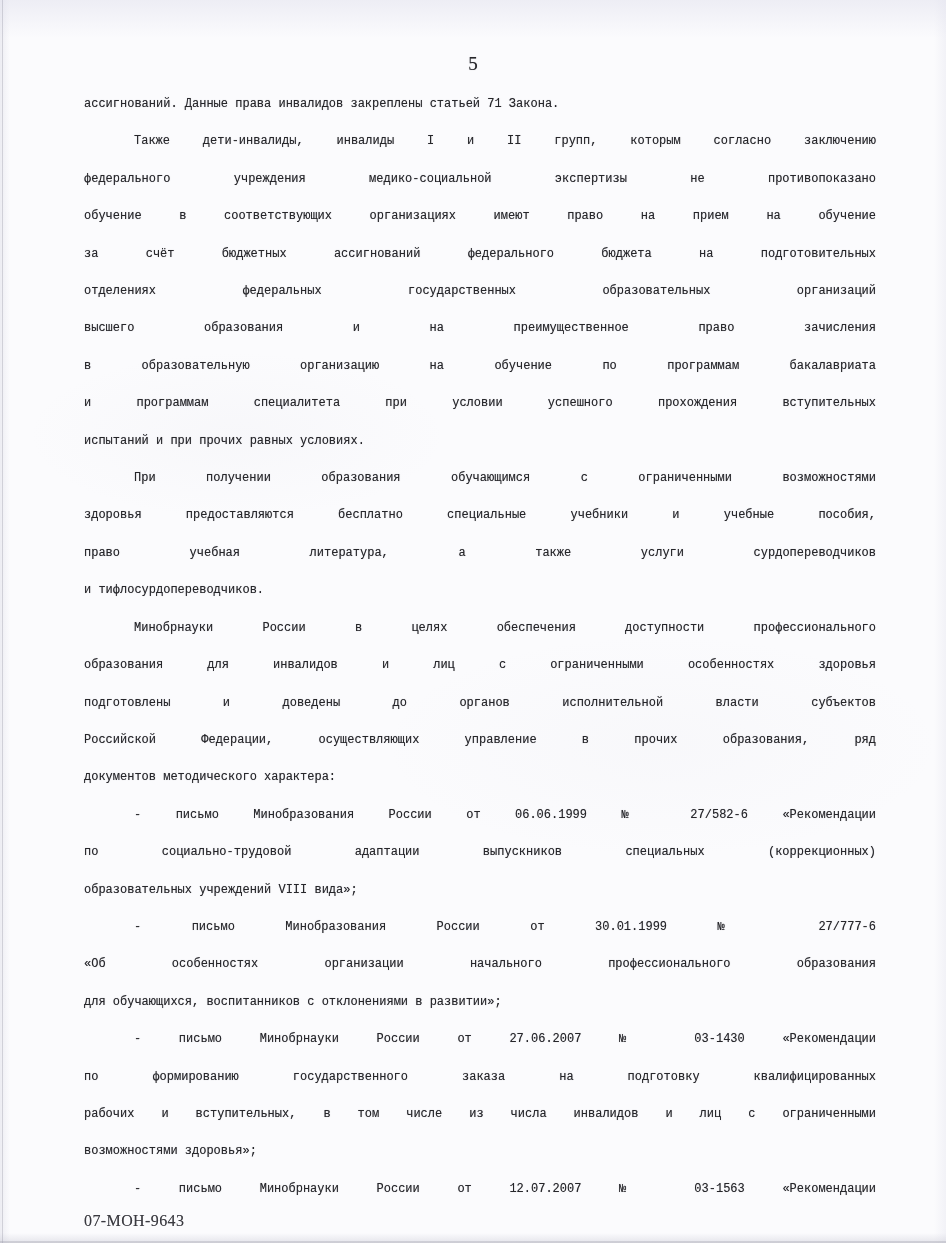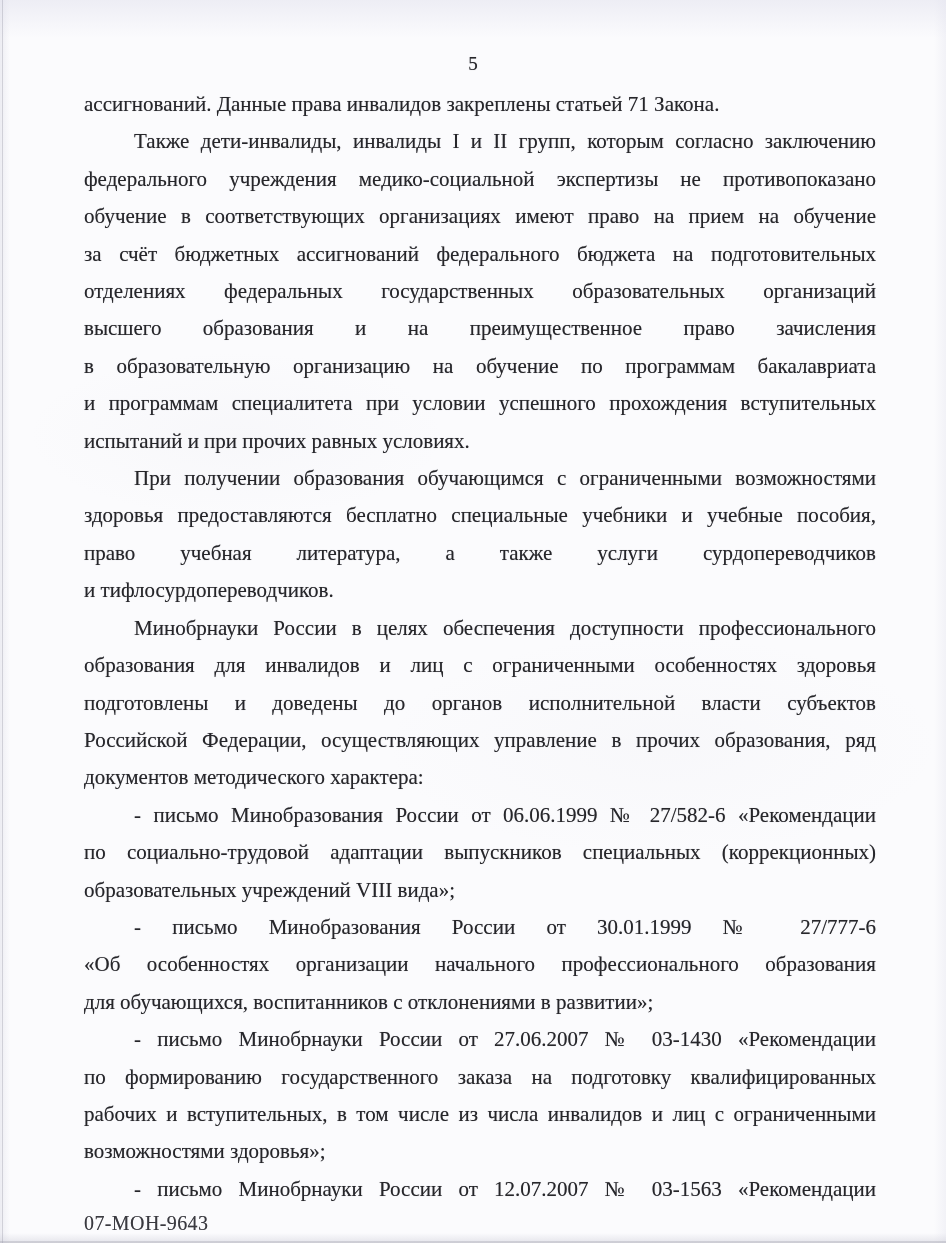--- a/index.html
+++ b/index.html
@@ -57,36 +57,37 @@
     text-shadow: 0 0 0.7px rgba(70,70,78,0.5);
   }
   .doc-body {
     position: absolute;
     left: 84px;
     top: 86px;
     width: 792px;
   }
   .para { margin: 0; padding: 0; }
   .line {
-    font-size: 21px;
+    font-size: 12px;
     line-height: 37.4px;
     color: var(--text, #2a2a2e);
     text-align: justify;
     text-align-last: justify;
     text-shadow: 0 0 0.7px rgba(70,70,78,0.55);
     white-space: nowrap; 
+    font-family: Liberation Mono, monospace;
   }
   .line { white-space: normal; } 
   .line.ind { text-indent: 50px; }
   .line.pend { text-align-last: left; }
   .footer-code {
     position: absolute;
     left: 84px;
     top: 1212px;
-    font-size: 20px;
+    font-size: 16px;
     letter-spacing: 0.4px;
     color: var(--footer_text, #3a3a40);
     text-shadow: 0 0 0.6px rgba(70,70,78,0.5);
   }
 </style>
 </head>
 <body>
 
 <div class="page">
   <div class="page-number">5</div>

